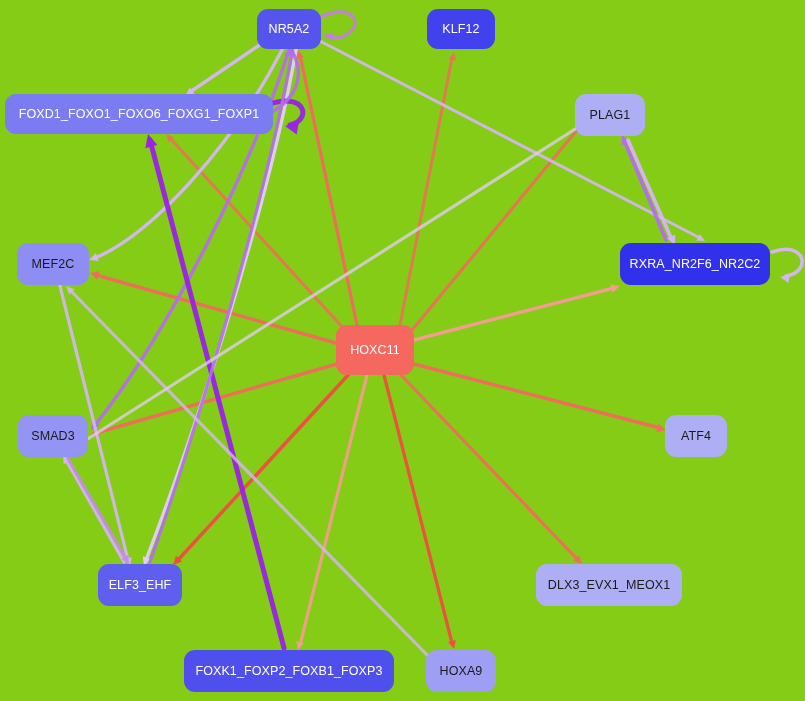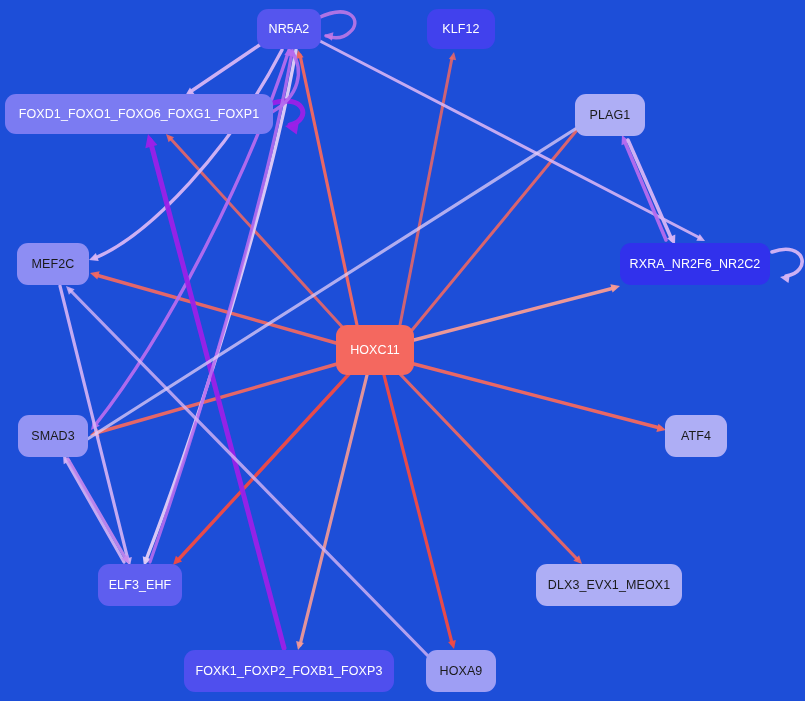--- a/index.html
+++ b/index.html
@@ -10,21 +10,21 @@
   body {
     width: 805px;
     height: 701px;
     font-family: "Liberation Sans", sans-serif;
     overflow: hidden;
   }
   #graph-root {
     position: relative;
     width: 805px;
     height: 701px;
-    background: #1d4ed8;
+    background: #84cc16;
   }
   svg#network-canvas {
     position: absolute;
     left: 0;
     top: 0;
     width: 805px;
     height: 701px;
     display: block;
   }
   .node-label {

